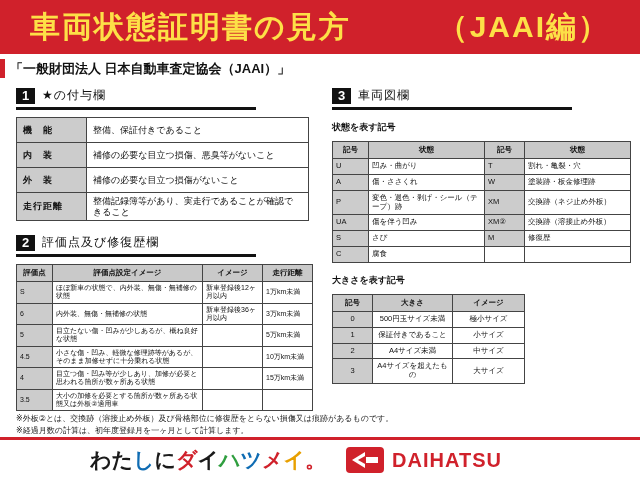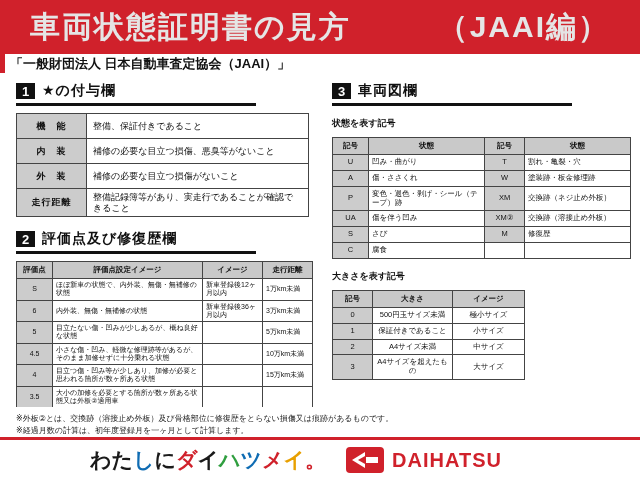--- a/index.html
+++ b/index.html
@@ -5,55 +5,55 @@
   html,body { margin:0; padding:0; }
   body {
     width:640px; height:480px; background:#ffffff; color:#111;
     font-family:"Liberation Sans","DejaVu Sans",sans-serif;
     -webkit-font-smoothing:antialiased;
   }
   .page { position:relative; width:640px; height:480px; overflow:hidden; background:#fff; }
 
   
   .banner {
-    height:54px; background:#d0212b; color:#e5e5e5;
+    height:54px; background:#d0212b; color:#fde047;
     display:flex; align-items:center; justify-content:space-between;
     padding:0 30px; box-sizing:border-box;
     font-weight:bold; font-size:30px; letter-spacing:2px; white-space:nowrap;
   }
 
   
-  .subtitle-row { position:relative; height:20px; }
+  .subtitle-row { position:relative; margin-top:5px; height:20px; }
   .red-tab { position:absolute; left:0; top:0; width:5px; height:19px; background:#d0212b; }
   .subtitle { padding-left:10px; font-weight:bold; font-size:13px; line-height:20px; }
 
   
   .columns { display:flex; gap:16px; padding:0 10px 0 16px; height:333px; overflow:hidden; box-sizing:border-box; }
   .col-left  { width:300px; flex:none; }
   .col-right { width:300px; flex:none; }
 
   
   .sec-header {
     display:flex; align-items:center; gap:7px;
     margin-top:8px; padding-bottom:3px;
     border-bottom:3px solid #111; width:80%;
   }
   .sec-num {
     background:#111; color:#fff; font-weight:bold; font-size:13px;
     width:19px; height:16px; flex:none;
     display:flex; align-items:center; justify-content:center;
   }
-  .sec-title { font-weight:bold; font-size:14px; letter-spacing:1px; white-space:nowrap; }
+  .sec-title { font-weight:normal; font-size:12px; letter-spacing:1px; white-space:nowrap; }
 
   
   table { border-collapse:collapse; table-layout:fixed; margin-top:7px; }
   td,th { border:1px solid #444; box-sizing:border-box; overflow:hidden; }
   th { background:#c9c9c9; text-align:center; font-weight:bold; font-size:7.5px; padding:3px 2px; }
   td { font-size:7px; line-height:1.18; padding:2px 3px; text-align:left; vertical-align:middle; }
-  td.gray { background:#cccccc; text-align:center; }
+  td.gray { background:#cccccc; }
 
   #t1 td { font-size:9px; height:25px; padding:3px 6px; }
   #t1 td.gray { font-weight:bold; letter-spacing:1px; }
   #t2 td { padding:2px 3px; }
   #t3 td, #t4 td { font-size:7.5px; padding:3px 3px; }
   #t4 td { text-align:center; }
 
   .mini-label { font-weight:bold; font-size:9px; margin-top:11px; }
 
   

